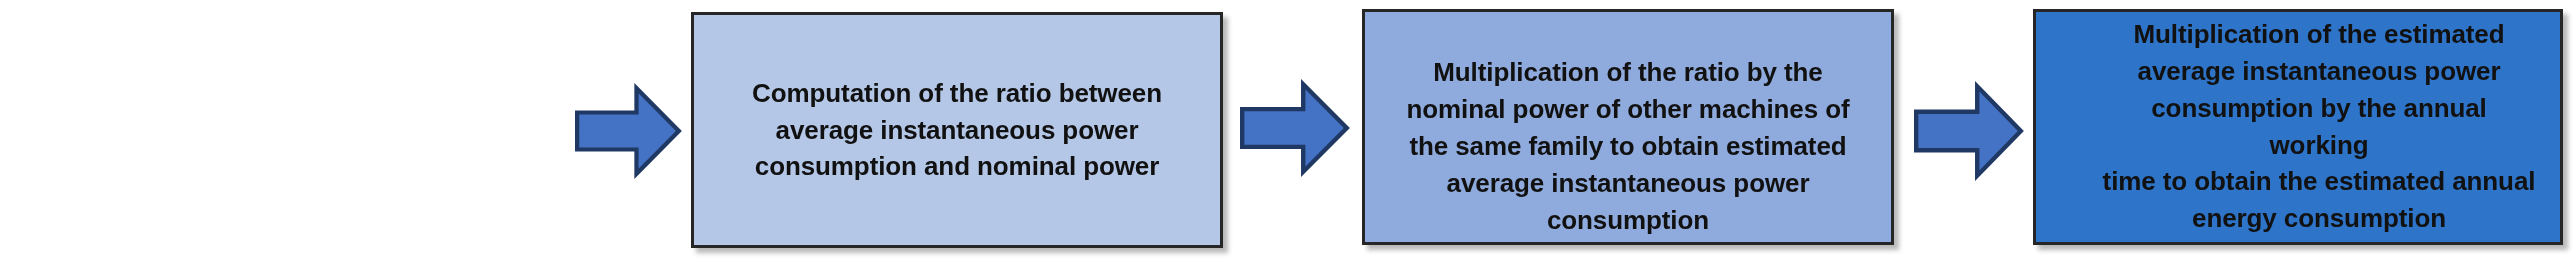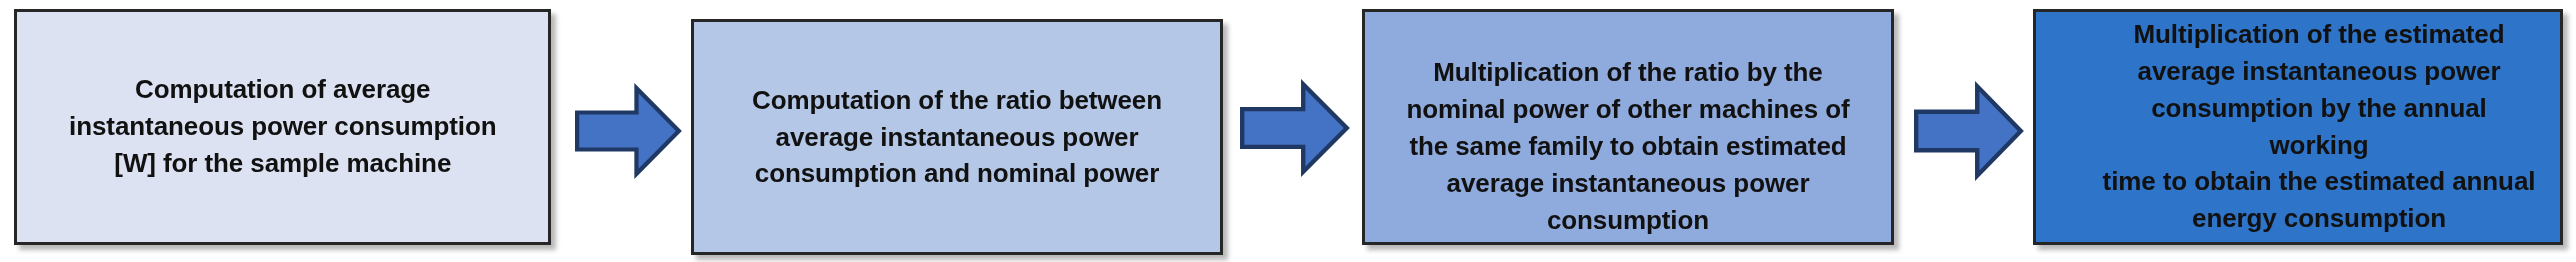--- a/index.html
+++ b/index.html
@@ -46,33 +46,28 @@
     width: 100%;
     height: 100%;
     overflow: visible;
   }
 </style>
 </head>
 <body>
 
 <div id="flow-canvas" style="background: rgb(255, 255, 255);">
 
-  <div class="process-box" id="box-1" style="left: 14.3px; top: 8.5px; width: 537px; height: 236px; background: rgb(220, 226, 241); border-color: rgb(38, 38, 38);">
-    <span class="box-text" style="color: rgb(17, 17, 17);">Computation of average
-instantaneous power consumption
-[W] for the sample machine</span>
-  </div>
 
   <div class="arrow-connector" id="arrow-1" style="left: 575px; top: 85px; width: 106px; height: 92px;">
     <svg viewBox="0 0 100 87" preserveAspectRatio="none" aria-hidden="true">
       <polygon points="2,26 58,26 58,3 98,43.5 58,84 58,61 2,61" fill="#4472C4" stroke="#1F3864" stroke-width="4" stroke-linejoin="miter"></polygon>
     </svg>
   </div>
 
-  <div class="process-box" id="box-2" style="left: 691px; top: 19px; width: 532px; height: 236px; background: rgb(180, 199, 231); border-color: rgb(38, 38, 38);">
+  <div class="process-box" id="box-2" style="left: 691px; top: 12px; width: 532px; height: 236px; background: rgb(180, 199, 231); border-color: rgb(38, 38, 38);">
     <span class="box-text" style="color: rgb(17, 17, 17);">Computation of the ratio between
 average instantaneous power
 consumption and nominal power</span>
   </div>
 
   <div class="arrow-connector" id="arrow-2" style="left: 1240px; top: 81px; width: 109px; height: 94px;">
     <svg viewBox="0 0 100 87" preserveAspectRatio="none" aria-hidden="true">
       <polygon points="2,26 58,26 58,3 98,43.5 58,84 58,61 2,61" fill="#4472C4" stroke="#1F3864" stroke-width="4" stroke-linejoin="miter"></polygon>
     </svg>
   </div>

